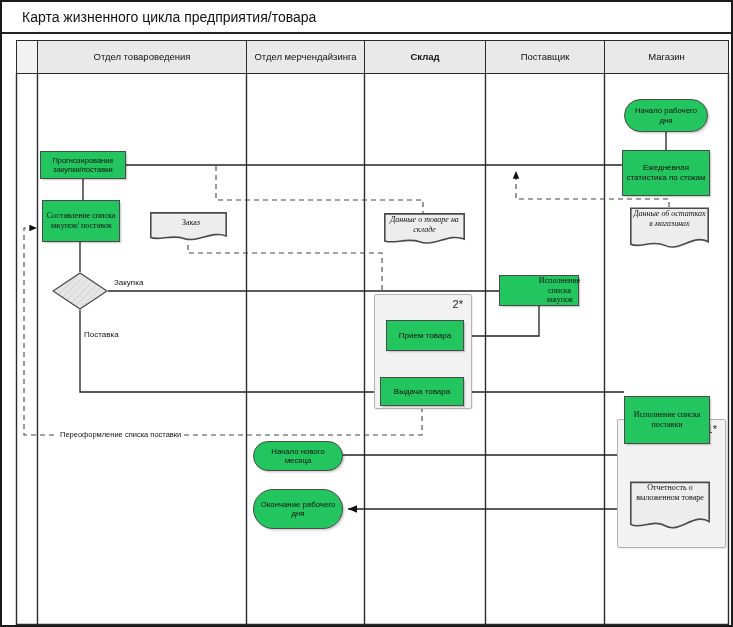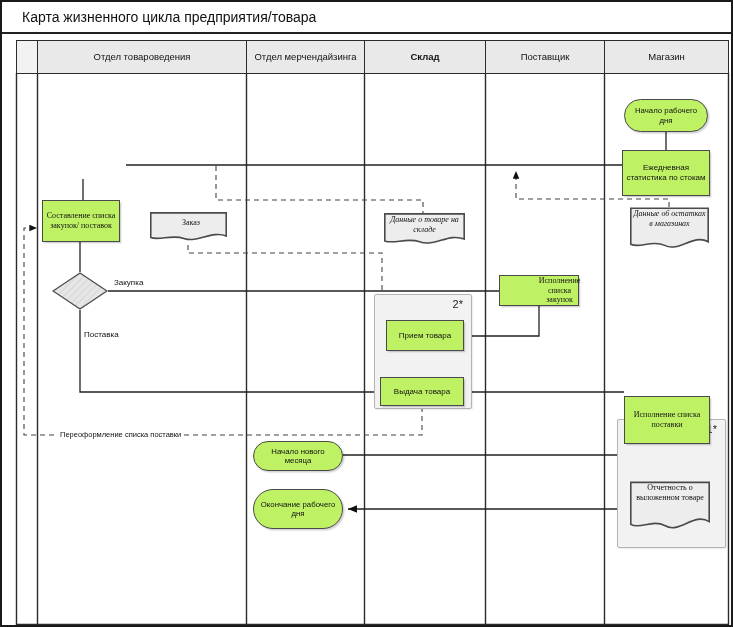--- a/index.html
+++ b/index.html
@@ -15,21 +15,21 @@
   }
   .hcell {
     position:absolute; top:38px; height:34px; box-sizing:border-box;
     border:1.4px solid #2b2b2b; background:#e9e9e9;
     display:flex; align-items:center; justify-content:center; text-align:center;
     font-size:9.5px; line-height:1.15; padding:0 4px;
   }
   .hcell.empty { background:#f2f2f2; }
   svg.overlay { position:absolute; left:0; top:0; width:733px; height:627px; pointer-events:none; }
   .node {
-    position:absolute; box-sizing:border-box; background:#bef264;
+    position:absolute; box-sizing:border-box; background:#22c55e;
     border:1.2px solid #4a4a4a; box-shadow:1.5px 1.5px 1.5px rgba(0,0,0,0.18);
     display:flex; align-items:center; justify-content:center; text-align:center;
     font-size:8px; line-height:1.2; padding:1px 3px; z-index:3;
   }
   .stadium { border-radius:20px; }
   .serif { font-family:"Liberation Serif", serif; }
   .italic { font-style:italic; }
   .doc { position:absolute; z-index:3; }
   .doc svg { position:absolute; left:0; top:0; width:100%; height:100%; }
   .doc path { fill:#ededed; stroke:#4a4a4a; stroke-width:1.6; vector-effect:non-scaling-stroke; }
@@ -105,20 +105,21 @@
     </g>
   </svg>
 
   <div class="group" style="left:372px; top:292px; width:96px; height:113px;">
     <div class="group-label">2*</div>
   </div>
   <div class="group" style="left:615px; top:417px; width:107px; height:127px;">
     <div class="group-label">1*</div>
   </div>
 
+  <div class="node" style="left:38px; top:149px; width:86px; height:28px; font-size:7.5px;">Прогнозирование закупки/поставки</div>
   <div class="node serif" style="left:40px; top:198px; width:78px; height:42px;">Составление списка закупок/ поставок</div>
 
   <div class="diamond-wrap" style="left:50px; top:270px; width:56px; height:38px;">
     <svg width="56" height="38" viewBox="0 0 56 38">
       <polygon points="28,1 55,19 28,37 1,19" fill="url(#hatch)" stroke="#4a4a4a" stroke-width="1.3"></polygon>
     </svg>
   </div>
 
   <div class="doc" style="left:148px; top:210px; width:77px; height:33px;">
     <svg viewBox="0 0 100 40" preserveAspectRatio="none">

